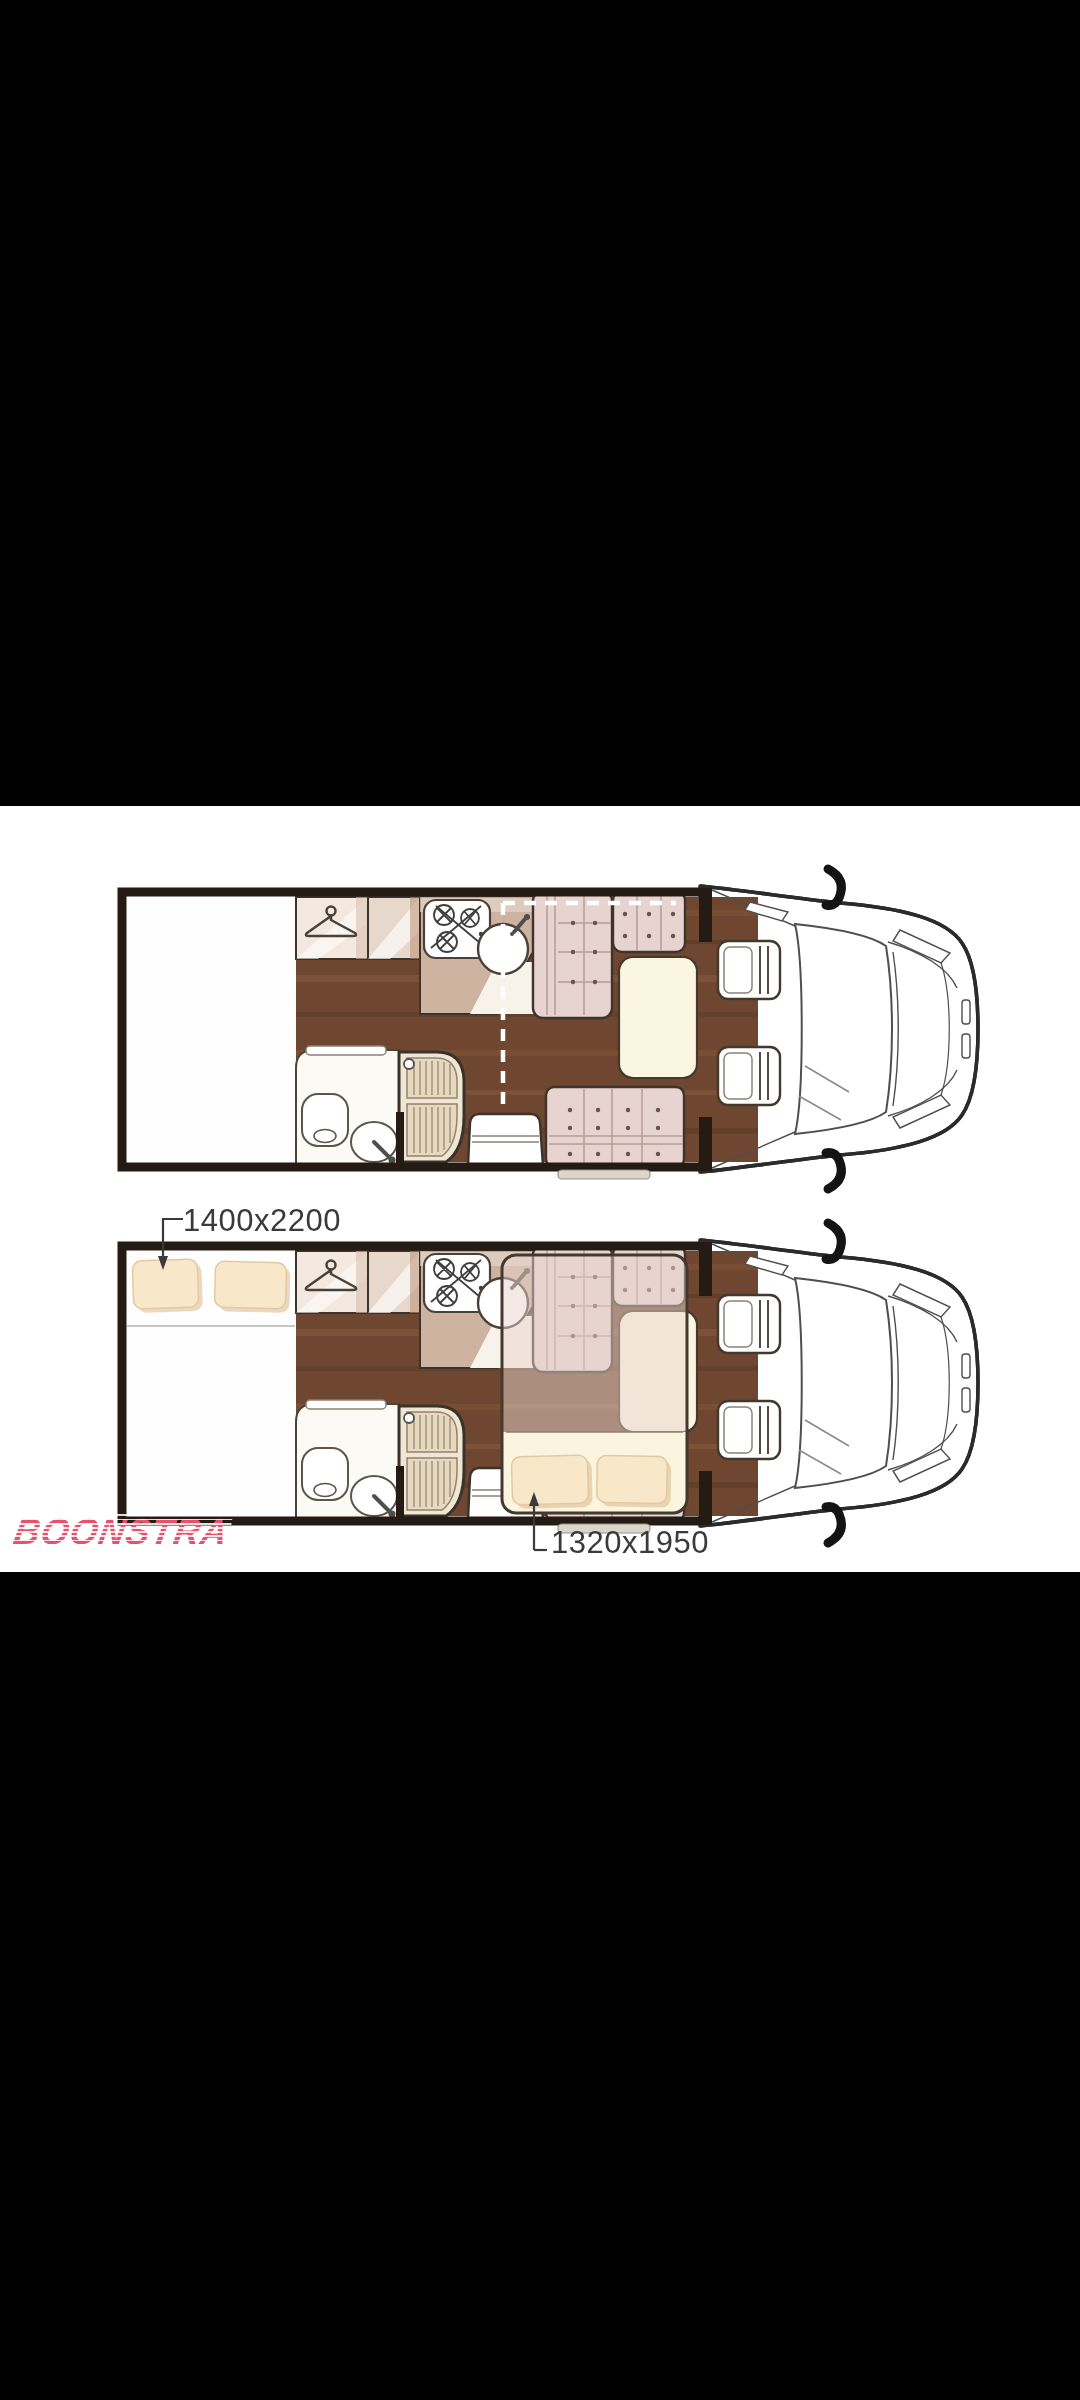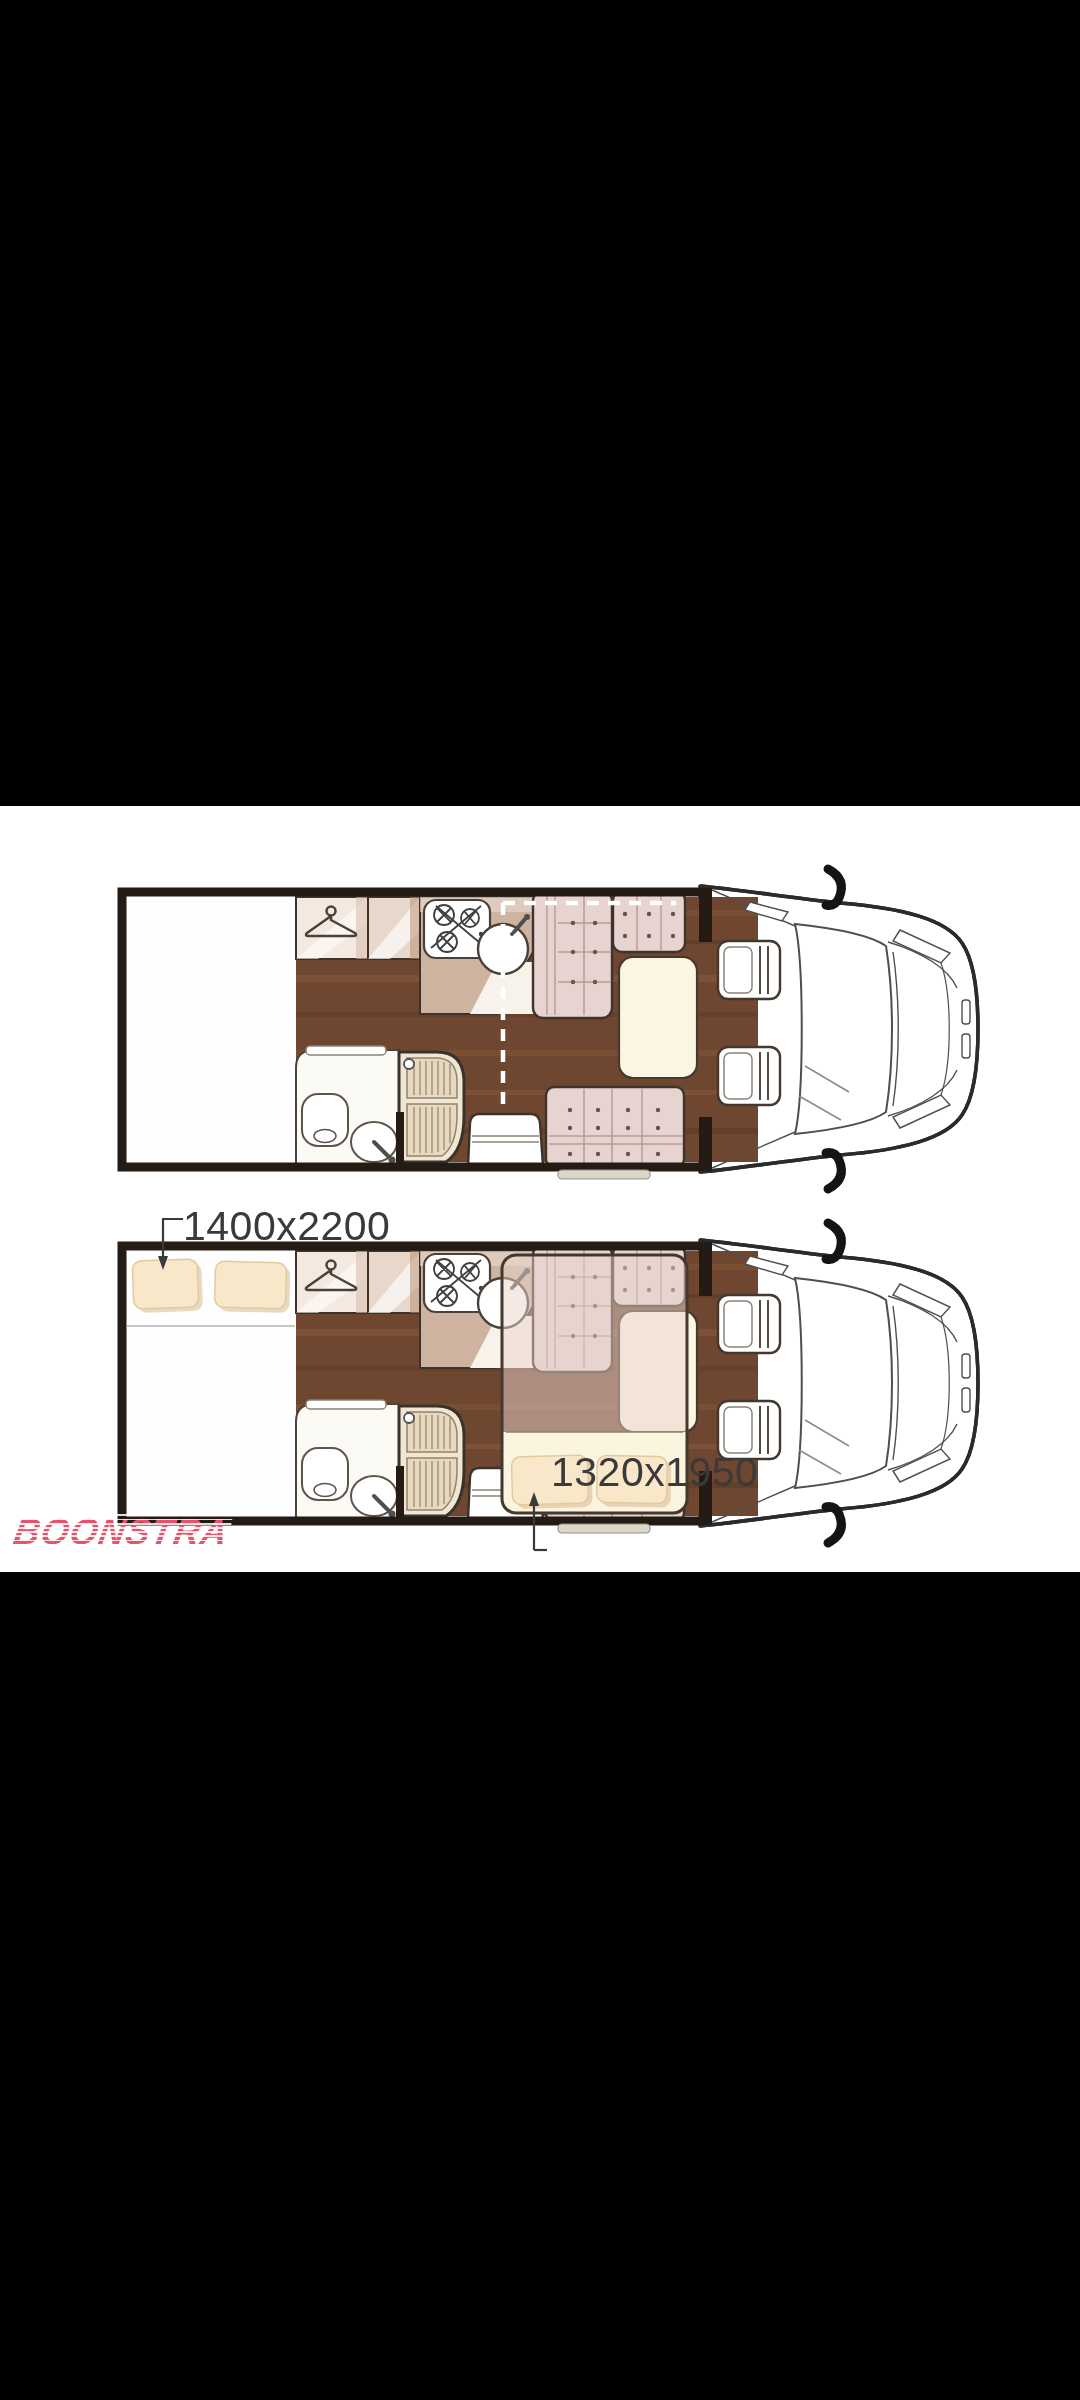--- a/index.html
+++ b/index.html
@@ -5,25 +5,25 @@
   html,body{margin:0;padding:0}
   body{
     width:1080px;height:2400px;position:relative;background:#000;
     font-family:"Liberation Sans",sans-serif;overflow:hidden;
   }
   .panel{position:absolute;left:0;top:806px;width:1080px;height:766px;background:#fff}
   svg.plan{position:absolute;left:110px;width:880px;height:370px;display:block}
   #plan-top{top:850px}
   #plan-bottom{top:1204px}
   .dim-label{
-    position:absolute;font-size:41px;line-height:1.1;color:#3a3a3a;
+    position:absolute;font-size:31px;line-height:1.1;color:#3a3a3a;
     letter-spacing:.5px;white-space:nowrap;text-align:right;
   }
   #label-rear{left:183px;top:1204px}
-  #label-drop{left:551px;top:1450px}
+  #label-drop{left:551px;top:1526px}
   .watermark{
     position:absolute;left:14px;top:1514px;font-size:36px;line-height:1;
     font-weight:bold;font-style:italic;letter-spacing:1px;white-space:nowrap;
     color:#e8506b;transform:skewX(-10deg);
   }
   .watermark .stripes{
     content:"";position:absolute;inset:-2px;
     background:repeating-linear-gradient(to bottom,
       rgba(255,255,255,0) 0 2.4px,
       rgba(255,255,255,.85) 2.4px 4.2px);

